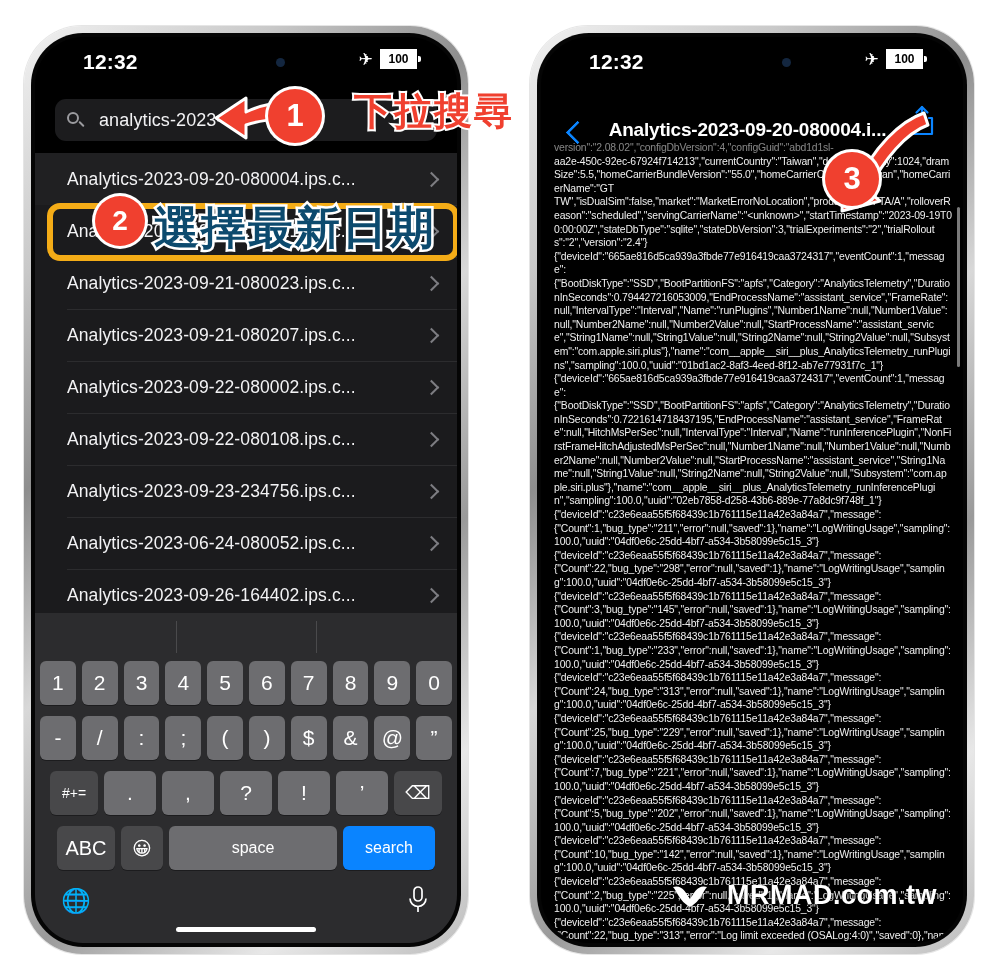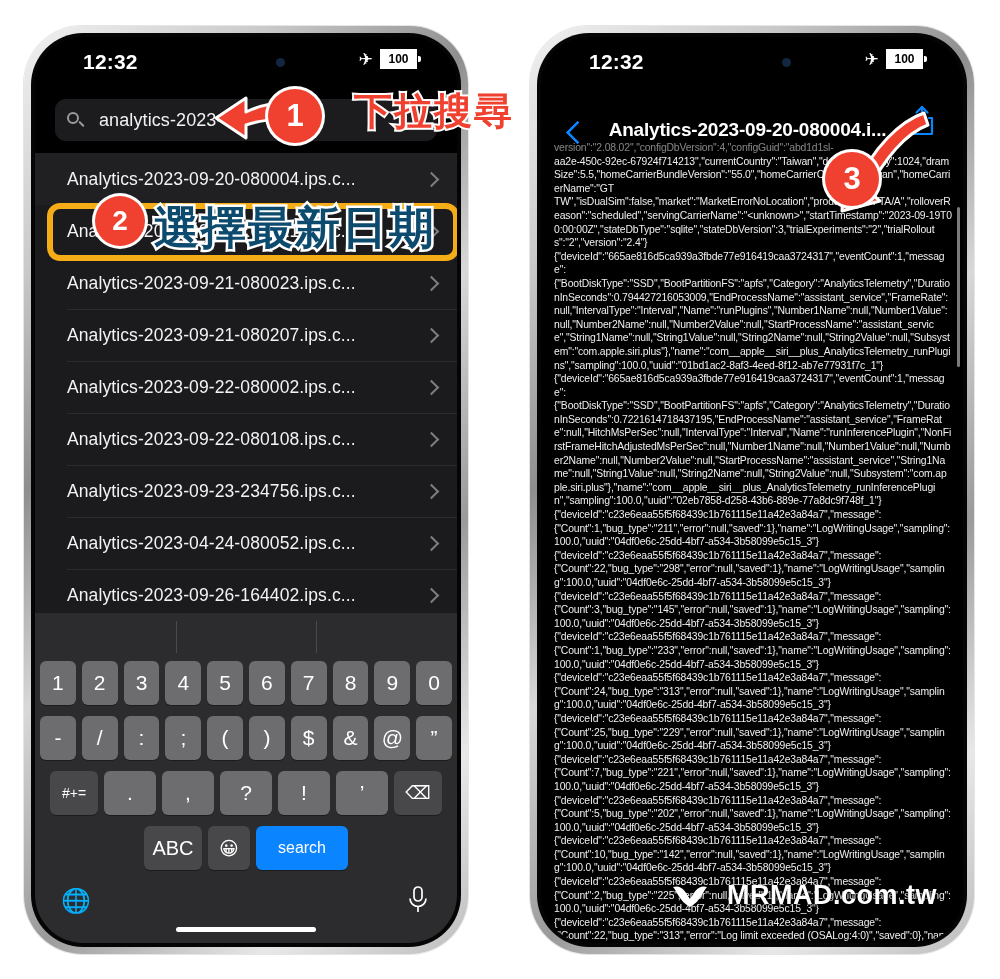--- a/index.html
+++ b/index.html
@@ -253,21 +253,21 @@
             </div>
             <div class="row">
               <div class="row-label">Analytics-2023-09-22-080108.ips.c...</div>
               <div class="chev"></div>
             </div>
             <div class="row">
               <div class="row-label">Analytics-2023-09-23-234756.ips.c...</div>
               <div class="chev"></div>
             </div>
             <div class="row">
-              <div class="row-label">Analytics-2023-04-24-080052.ips.c...</div>
+              <div class="row-label">Analytics-2023-06-24-080052.ips.c...</div>
               <div class="chev"></div>
             </div>
             <div class="row">
               <div class="row-label">Analytics-2023-09-26-164402.ips.c...</div>
               <div class="chev"></div>
             </div>
             <div class="row">
               <div class="row-label">Analytics-2023-09-27-180015.ips.c...</div>
               <div class="chev"></div>
             </div>
@@ -306,20 +306,21 @@
               <div class="key punc">.</div>
               <div class="key punc">,</div>
               <div class="key punc">?</div>
               <div class="key punc">!</div>
               <div class="key punc">’</div>
               <div class="key del">⌫</div>
             </div>
           <div class="krow3">
             <div class="key dark abc">ABC</div>
             <div class="key dark emoji">😀</div>
+            <div class="key sp">space</div>
             <div class="key search">search</div>
           </div>
           <div class="bottombar">
             <div class="globe">🌐</div>
             <div class="micbtn">
               <svg width="22" height="30" viewBox="0 0 22 30" fill="none" stroke="#fff" stroke-width="1.7">
                 <rect x="7" y="2" width="8" height="14" rx="4"></rect>
                 <path d="M3 13.5a8 8 0 0 0 16 0"></path>
                 <line x1="11" y1="21.5" x2="11" y2="27"></line>
               </svg>

